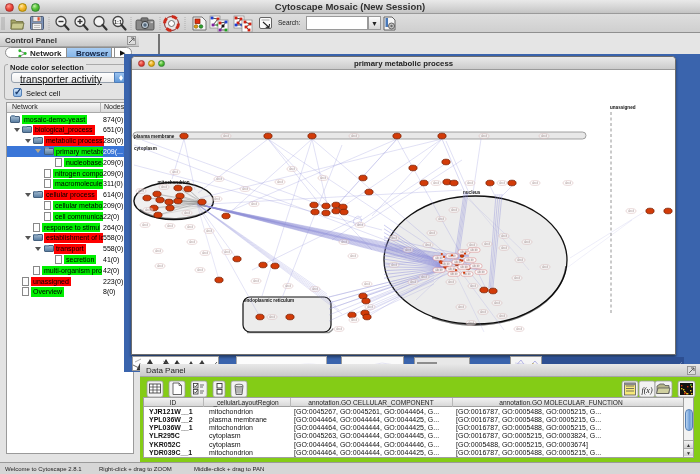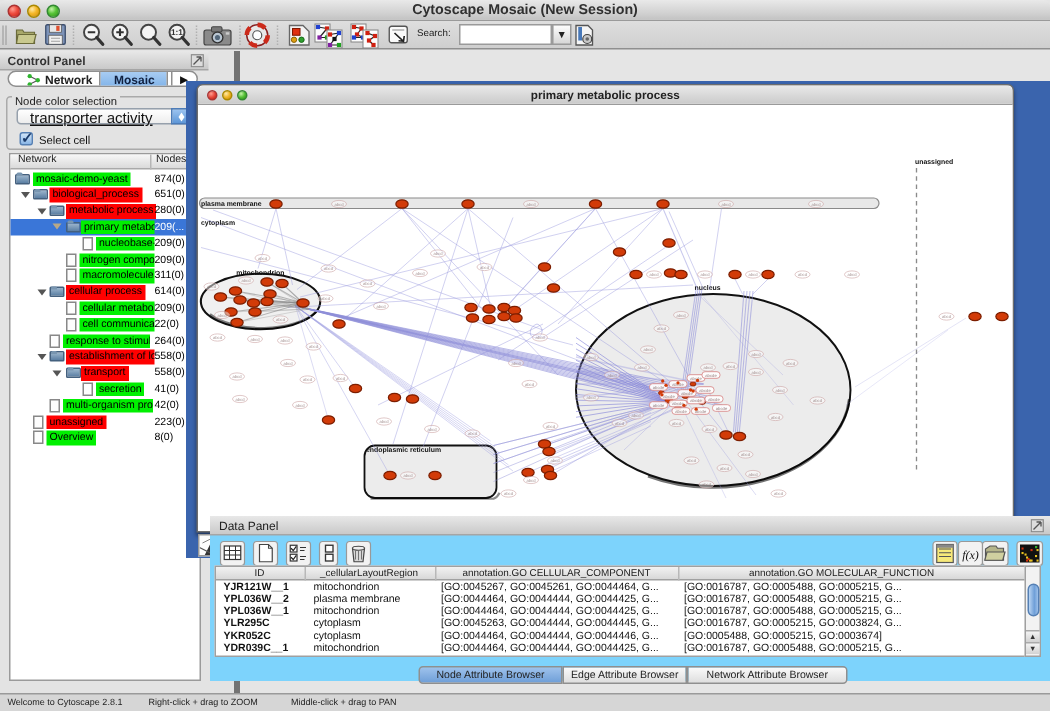--- a/index.html
+++ b/index.html
@@ -19,35 +19,35 @@
 #l-grn { left:31px; background:radial-gradient(circle at 35% 30%, #c4f2a8 0%, #57c438 45%, #2f8f1a 100%); border:0.5px solid #383; }
 
 
 #toolbar { left:0; top:14px; width:700px; height:19px;
   background:linear-gradient(#dedede,#cfcfcf); border-bottom:1px solid #8f8f8f; }
 #searchlbl { position:absolute; left:278px; top:5px; font-size:6.5px; color:#222; }
 #searchfield { position:absolute; left:306px; top:2px; width:62px; height:14px; background:#fff; border:1px solid #9a9a9a; }
 #searcharrow { position:absolute; left:368px; top:2px; width:13px; height:14px; background:linear-gradient(#fdfdfd,#d6d6d6); border:1px solid #9a9a9a; font-size:7px; text-align:center; line-height:14px; color:#222; }
 
 
-#cpanel { left:0; top:34px; width:160px; height:428px; background:#e3e3e3; border-right:4px solid #737373;}
+#cpanel { left:0; top:34px; width:160px; height:428px; background:#e3e3e3; border-right:2px solid #737373;}
 #cphead { position:absolute; left:0; top:0; width:139px; height:13px;
   background:linear-gradient(#e8e8e8,#c9c9c9); border-bottom:1px solid #a5a5a5; }
 #cphead span { position:absolute; left:5px; top:1.5px; font-size:8px; font-weight:bold; color:#333; }
 #tabbar { position:absolute; left:5px; top:13px; width:127px; height:11px; background:#fff;
   border:1px solid #8f8f8f; border-radius:6px; overflow:hidden; }
 #tab-mosaic { position:absolute; left:60px; top:0; width:46px; height:11px;
   background:linear-gradient(#a8ccf2,#7db1e8); border-left:1px solid #8f8f8f; border-right:1px solid #8f8f8f; }
 #tabbar .tn { position:absolute; left:24px; top:0.5px; font-size:8px; font-weight:bold; color:#222; }
 #tabbar .tm { position:absolute; left:70px; top:0.5px; font-size:8px; font-weight:bold; color:#102040; }
 #tabbar .ta { position:absolute; left:114px; top:1px; font-size:7px; color:#111; }
 #groupbox { position:absolute; left:4px; top:30px; width:131px; height:36px;
   border:1px solid #aaa; border-radius:3px; }
 #grouplbl { position:absolute; left:8px; top:28.5px; background:#e3e3e3; padding:0 2px;
-  font-size:7.5px; font-weight:normal; color:#222; }
+  font-size:7.5px; font-weight:bold; color:#222; }
 #combo { position:absolute; left:11px; top:38px; width:116px; height:11px; background:linear-gradient(#ffffff,#ededed);
   border:1px solid #96a0ac; border-radius:3px; }
 #combo .ct { position:absolute; left:8px; top:1px; font-size:10px; color:#111;text-decoration:underline; }
 #combo .cap { position:absolute; right:-1px; top:-1px; width:13px; height:11px;
   background:linear-gradient(#9cc4f0,#5e97d8); border:1px solid #4d7cb8; border-radius:0 3px 3px 0; }
 #combo .cap:before { content:""; position:absolute; left:3.5px; top:1.5px; border-left:2.5px solid transparent; border-right:2.5px solid transparent; border-bottom:3px solid #fff; }
 #combo .cap:after  { content:""; position:absolute; left:3.5px; bottom:1.5px; border-left:2.5px solid transparent; border-right:2.5px solid transparent; border-top:3px solid #fff; }
 #checkbox { position:absolute; left:13px; top:54px; width:9px; height:9px;
   background:linear-gradient(#cfe4f9,#8ab6e6); border:1px solid #5580b5; border-radius:2px; }
 #checkbox:before { content:"\2713"; position:absolute; left:0px; top:-3px; font-size:10px; color:#1a3a6a; font-weight:bold;}
@@ -81,21 +81,21 @@
 #nettitle { position:absolute; left:0; top:0; width:543px; height:13px;
   background:linear-gradient(#e9e9e9,#cbcbcb); border-bottom:1px solid #9a9a9a; border-radius:4px 4px 0 0; }
 #nettitle .t { position:absolute; left:0; right:0; top:2px; text-align:center; font-size:7.8px; font-weight:bold; color:#222; }
 .slight { position:absolute; top:3px; width:7px; height:7px; border-radius:50%; }
 #canvas { position:absolute; left:0px; top:13px; width:543px; height:284px; background:#fff; overflow:hidden; }
 
 
 .bstrip { position:absolute; }
 
 
-#dpanel { left:140px; top:344px; width:560px; height:110px; background:#7dd3fc; }
+#dpanel { left:140px; top:364px; width:560px; height:110px; background:#84cc16; }
 #dphead { position:absolute; left:0; top:0; width:560px; height:13px;
   background:linear-gradient(#e8e8e8,#c9c9c9); border-bottom:1px solid #a5a5a5; }
 #dphead span { position:absolute; left:6px; top:2px; font-size:8px; color:#222; }
 #dtable { position:absolute; left:3px; top:33px; width:543px; height:61px; background:#fff; border:1px solid #a0a0a0; }
 #dthead { position:absolute; left:0; top:0; width:541px; height:8.5px;
   background:linear-gradient(#f2f2f2,#d8d8d8); border-bottom:1px solid #a0a0a0; }
 #dthead span { position:absolute; top:0.8px; font-size:6.6px; color:#222; white-space:nowrap; transform:translateX(-50%); }
 .dcol { position:absolute; top:0; width:1px; height:8.5px; background:#b8b8b8; }
 .drow { position:absolute; left:0; width:541px; height:8.3px; font-size:7px; color:#111; white-space:nowrap; }
 .drow span { position:absolute; top:0; line-height:8.3px; }
@@ -256,21 +256,21 @@
     <div id="tabbar">
       <div id="tab-mosaic"></div>
       <svg style="position:absolute;left:12px;top:1px;" width="9" height="9" viewBox="0 0 10 10">
           <line x1="2" y1="2" x2="8" y2="5" stroke="#555" stroke-width="0.8"></line>
           <line x1="2" y1="8" x2="8" y2="5" stroke="#555" stroke-width="0.8"></line>
           <circle cx="2" cy="2" r="1.6" fill="#2fb52f"></circle>
           <circle cx="2" cy="8" r="1.6" fill="#2fb52f"></circle>
           <circle cx="8" cy="5" r="1.6" fill="#2fb52f"></circle>
         </svg>
         <span class="tn">Network</span>
-        <span class="tm">Mosaic</span>
+        <span class="tm">Browser</span>
         <div style="position:absolute;left:108px;top:0;width:1px;height:11px;background:#8f8f8f;"></div>
         <span class="ta">▶</span>
     </div>
     <div id="groupbox"></div>
     <div id="grouplbl">Node color selection</div>
     <div id="combo">
         <span class="ct">transporter activity</span>
         <div class="cap"></div>
       </div>
     <div id="checkbox"></div>

